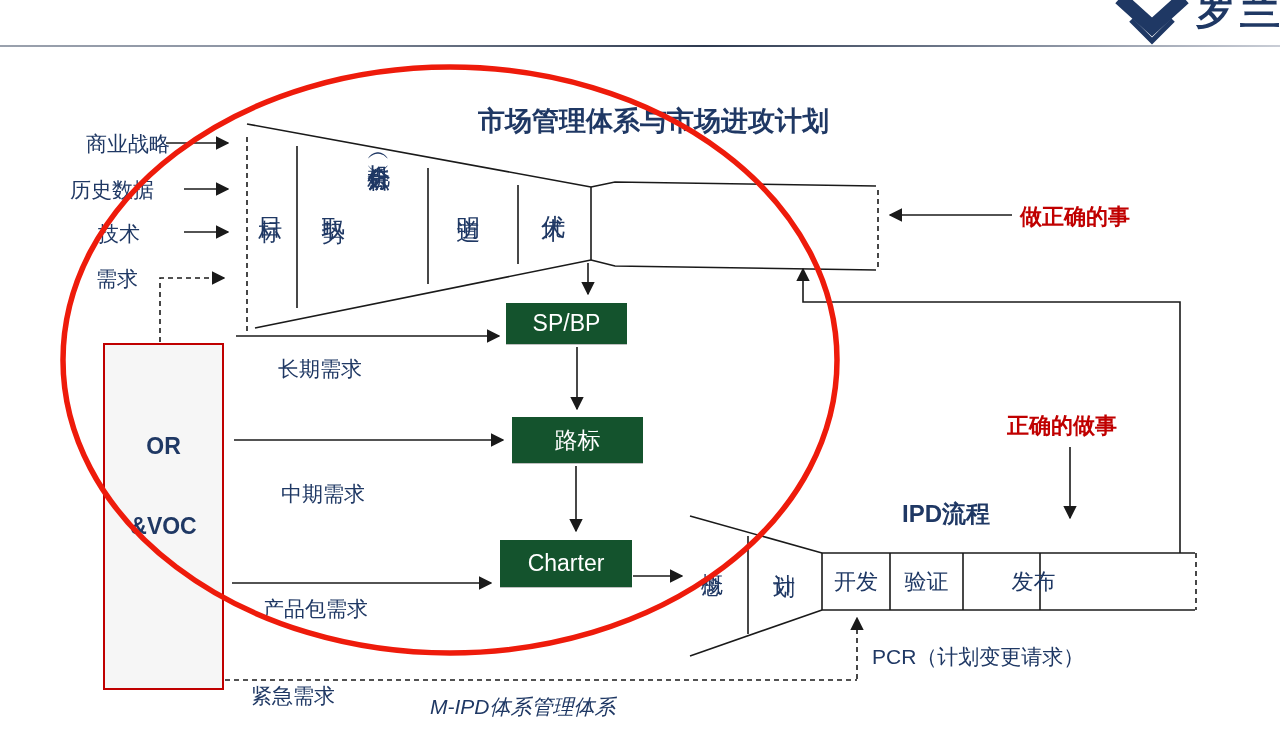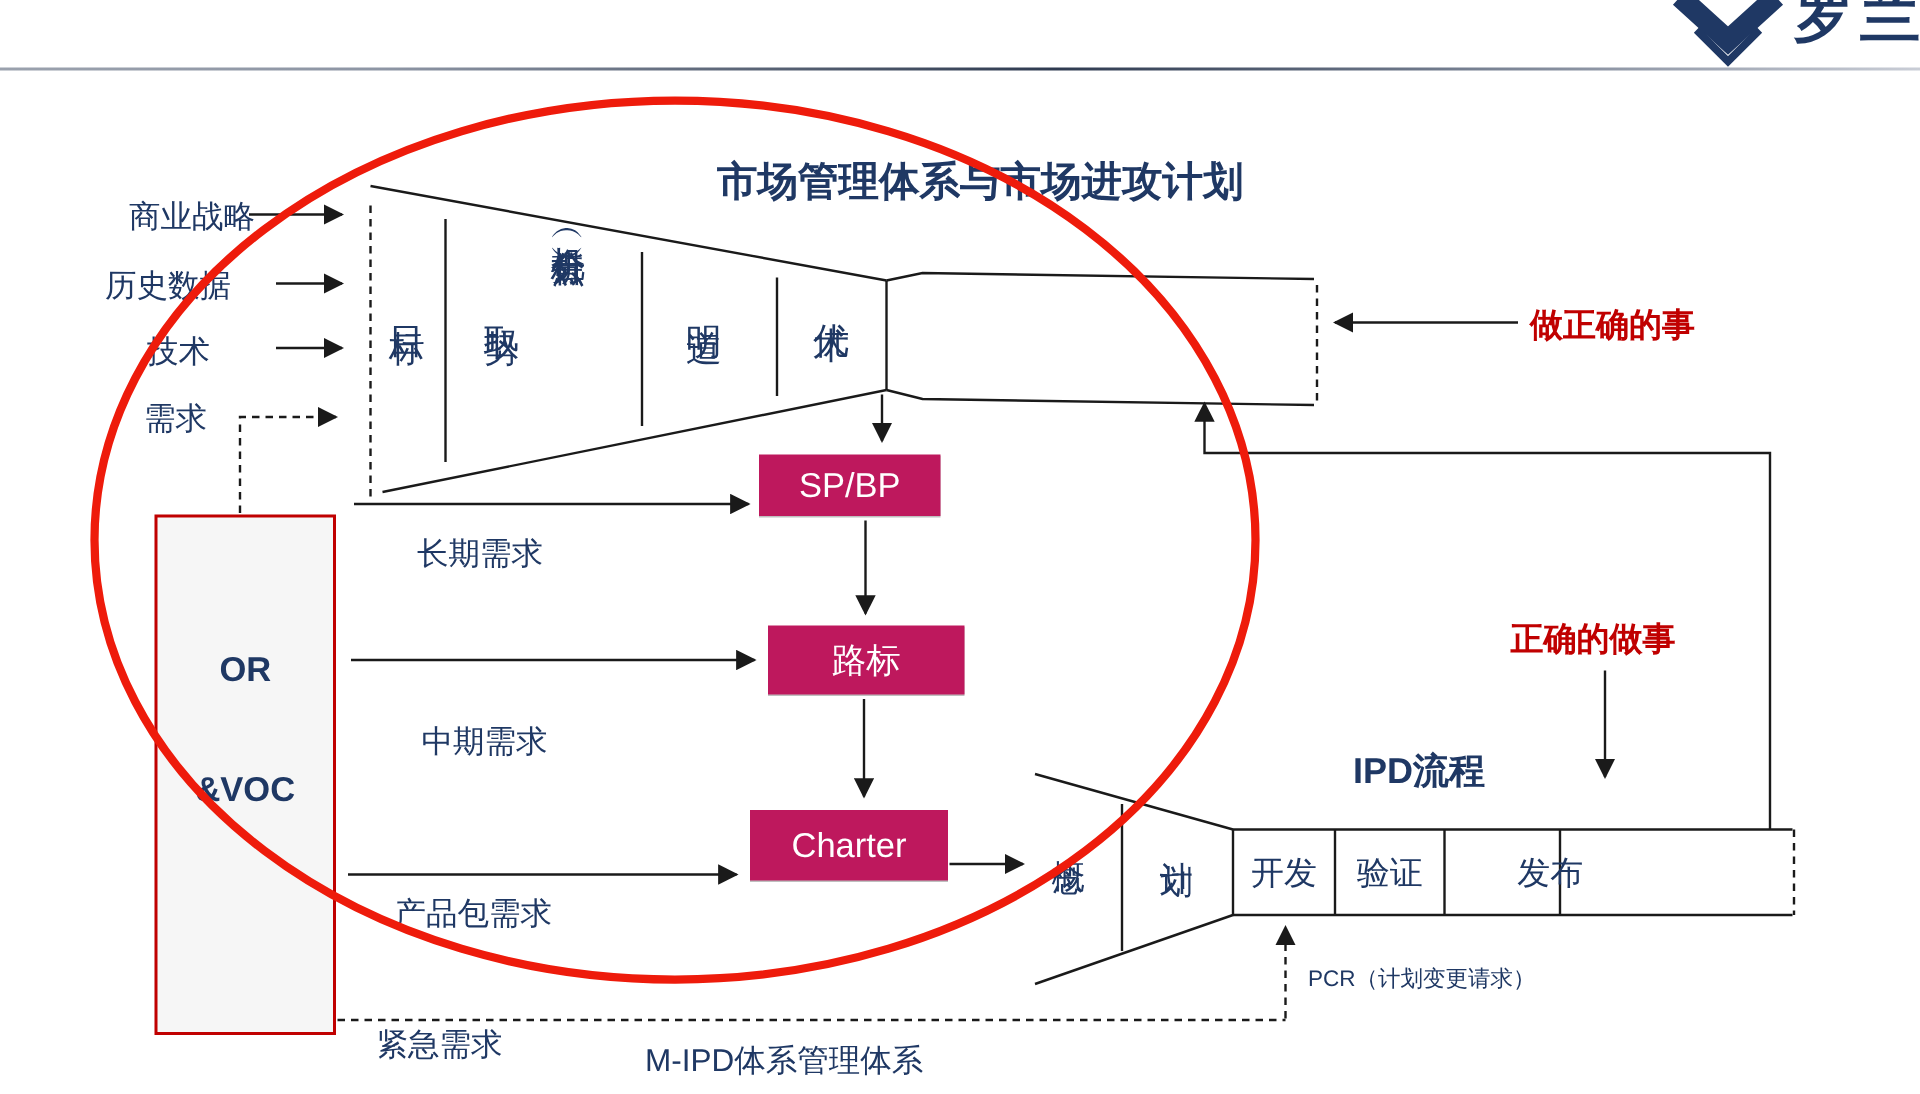--- a/index.html
+++ b/index.html
@@ -27,42 +27,42 @@
 
   .stage{font-size:24px;}
   .stage1{left:258px;top:198px;}
   .stage2{left:321px;top:198px;}
   .stage3{left:367px;top:145px;font-size:23px;letter-spacing:1px;}
   .stage4{left:456px;top:198px;}
   .stage5{left:541px;top:196px;}
 
   .t-outcome{left:595px;top:196px;width:280px;text-align:center;font-size:22px;line-height:27px;white-space:nowrap;}
 
-  .redbox{position:absolute;background:#be185d;color:#fff;display:flex;align-items:center;justify-content:center;
+  .redbox{position:absolute;background:#14532d;color:#fff;display:flex;align-items:center;justify-content:center;
           font-size:23px;box-shadow:0 1px 0 rgba(0,0,0,.25);}
   .box-spbp{left:506px;top:303px;width:121px;height:41px;}
   .box-roadmap{left:512px;top:417px;width:131px;height:46px;}
   .box-charter{left:500px;top:540px;width:132px;height:47px;}
 
   .orvoc{left:103px;top:343px;width:121px;height:347px;border:2px solid #C00000;background:#f6f6f6;
          display:flex;flex-direction:column;align-items:center;padding-top:88px;box-sizing:border-box;
          font-size:23px;font-weight:bold;line-height:26px;gap:40px;}
   .orvoc .l2{margin-top:14px;}
 
   .lbl-demand{font-size:21px;}
   .demand1{left:278px;top:355px;}
   .demand2{left:281px;top:480px;}
   .demand3{left:263px;top:595px;}
   .demand4{left:251px;top:682px;}
 
   .t-do-right{left:1020px;top:202px;font-size:22px;}
   .t-do-things{left:1007px;top:411px;font-size:22px;}
   .t-ipd{left:902px;top:498px;font-size:24px;font-weight:bold;}
-  .t-pcr{left:872px;top:643px;font-size:15px;}
-  .t-mipd{left:430px;top:693px;font-size:21px;}
+  .t-pcr{left:872px;top:643px;font-size:21px;}
+  .t-mipd{left:430px;top:693px;font-size:21px;font-style:italic;}
 
   .ipdstage{font-size:22px;letter-spacing:2px;}
   .ipdstage1{left:701px;top:556px;}
   .ipdstage2{left:773px;top:556px;}
   .pipe{position:absolute;top:567px;text-align:center;font-size:22px;}
   .pipe1{left:822px;width:68px;}
   .pipe2{left:890px;width:73px;}
   .pipe3{left:963px;width:77px;padding-left:32px;}
   .pipe4{left:1040px;width:156px;}
 </style>

